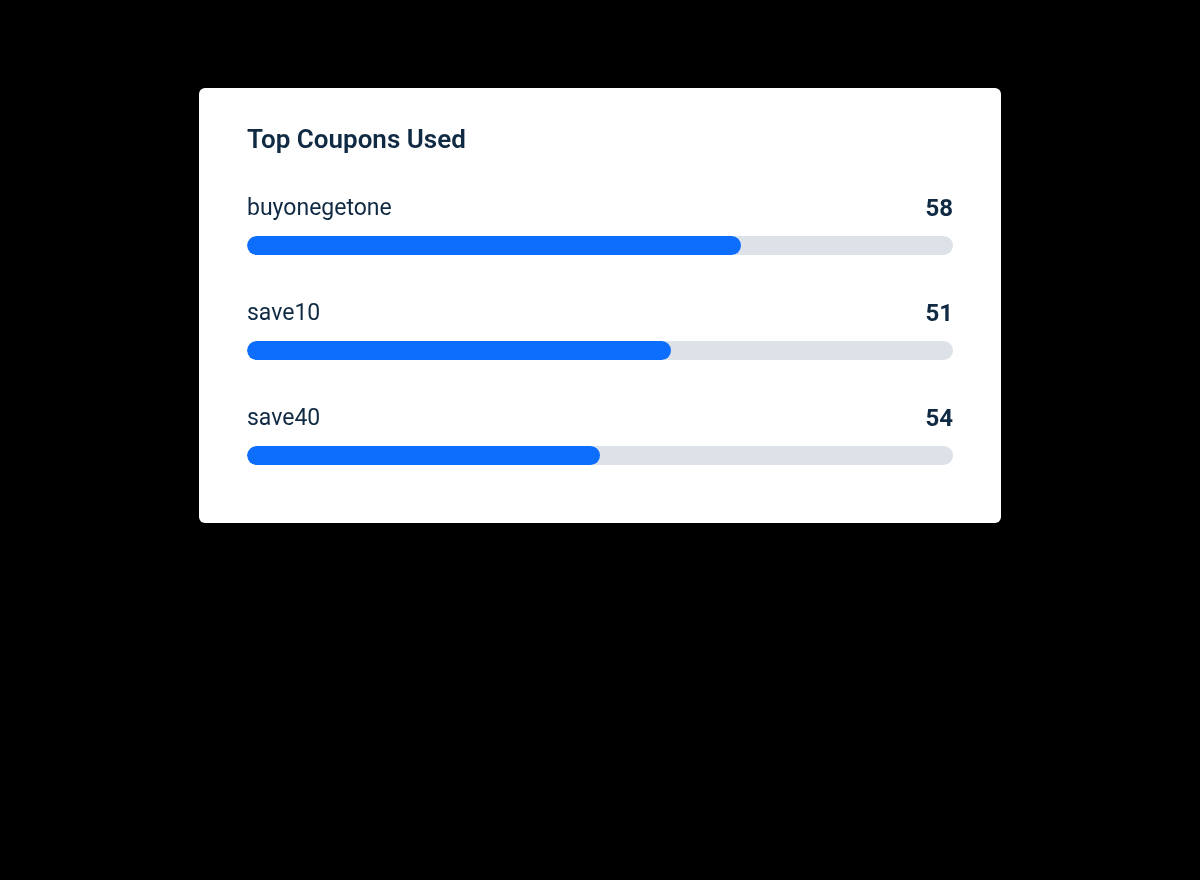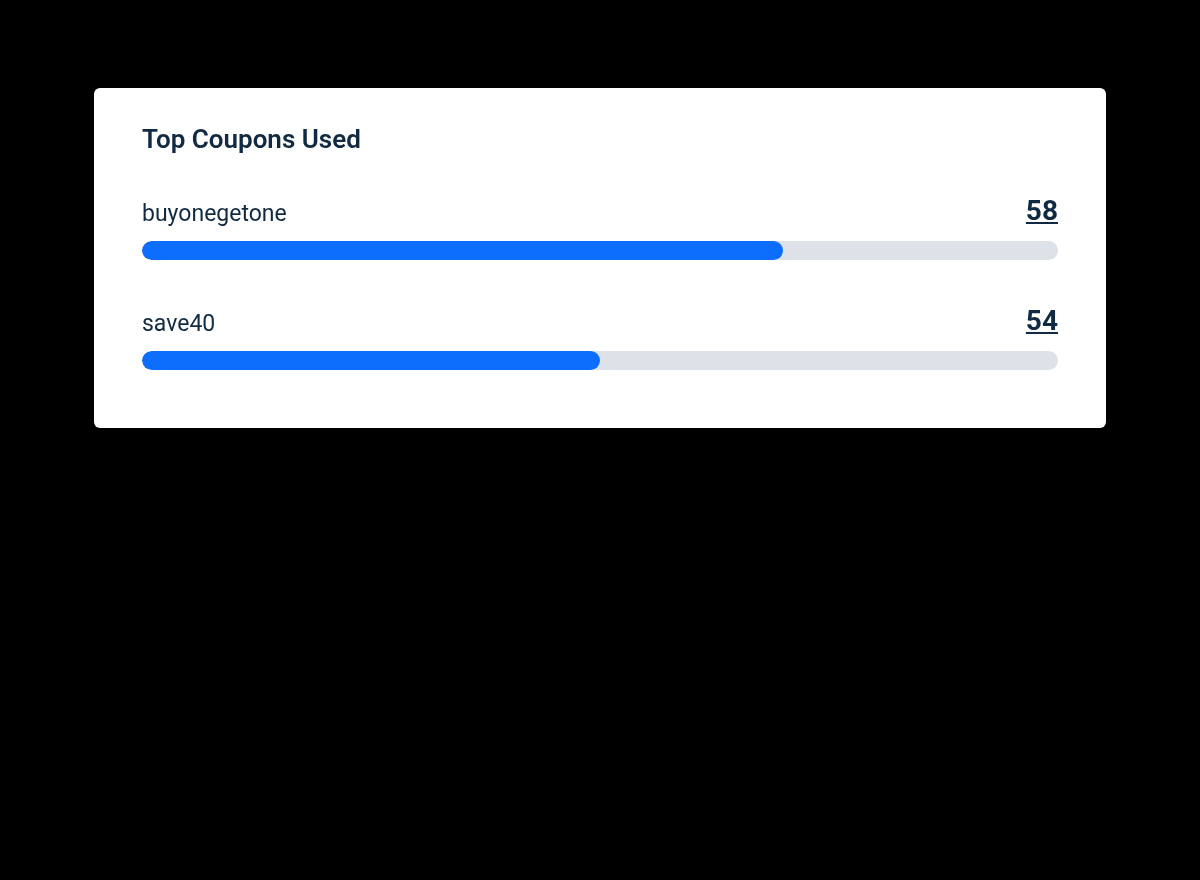--- a/index.html
+++ b/index.html
@@ -12,54 +12,53 @@
       width: 1200px;
       height: 880px;
       font-family: -apple-system, BlinkMacSystemFont, "Segoe UI", Roboto, Helvetica, Arial, sans-serif;
       display: flex;
       align-items: flex-start;
       justify-content: center;
       padding-top: 88px;
     }
     .card {
       background: #fff;
-      width: 1012px;
+      width: 802px;
       border-radius: 6px;
       padding: 36px 48px 44px 48px;
       box-shadow: 0 4px 20px rgba(0,0,0,0.25);
     }
     .card-title {
       font-size: 26px;
       font-weight: 600;
       color: #102a43;
       margin-bottom: 40px;
     }
     .bar-row {
       margin-bottom: 44px;
     }
     .bar-row:last-child {
       margin-bottom: 14px;
     }
     .bar-header {
       display: flex;
       justify-content: space-between;
-      align-items: flex-end;
+      align-items: flex-start;
       margin-bottom: 14px;
       gap: 48px;
     }
     .bar-label {
       font-size: 23px;
       font-weight: 400;
       color: #102a43;
     }
     .bar-value {
-      font-size: 28px;
+      font-size: 24px;
       font-weight: 700;
       color: #102a43;
-      text-decoration: underline;
     }
     .bar-track {
       width: 100%;
       height: 19px;
       background: #dde2e8;
       border-radius: 10px;
       overflow: hidden;
     }
     .bar-fill {
       height: 100%;
@@ -77,20 +76,29 @@
     <div class="bar-header">
       <span class="bar-label">buyonegetone</span>
       <span class="bar-value">58</span>
     </div>
     <div class="bar-track">
       <div class="bar-fill" style="width:70%"></div>
     </div>
   </div>
 
 
+  <div class="bar-row">
+    <div class="bar-header">
+      <span class="bar-label">save10</span>
+      <span class="bar-value">51</span>
+    </div>
+    <div class="bar-track">
+      <div class="bar-fill" style="width:60%"></div>
+    </div>
+  </div>
 
   <div class="bar-row">
     <div class="bar-header">
       <span class="bar-label">save40</span>
       <span class="bar-value">54</span>
     </div>
     <div class="bar-track">
       <div class="bar-fill" style="width:50%"></div>
     </div>
   </div>

